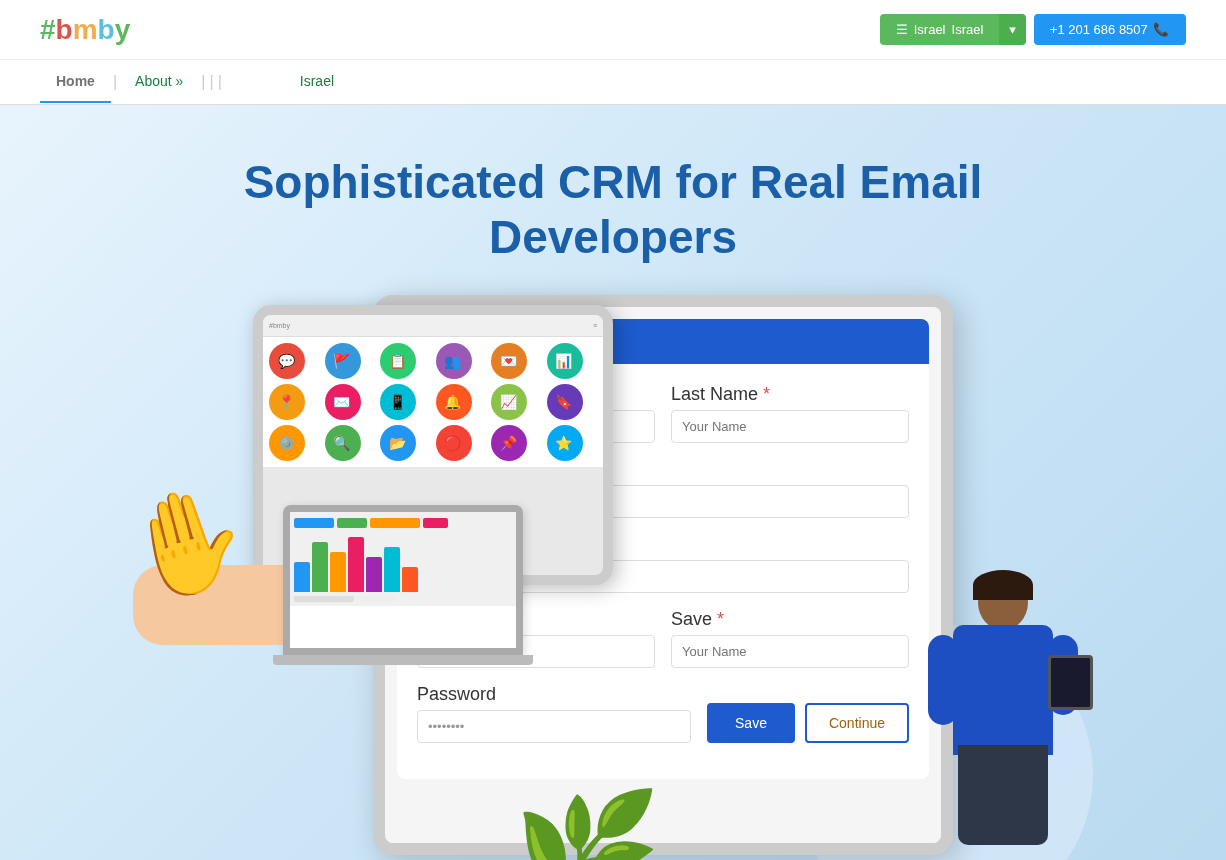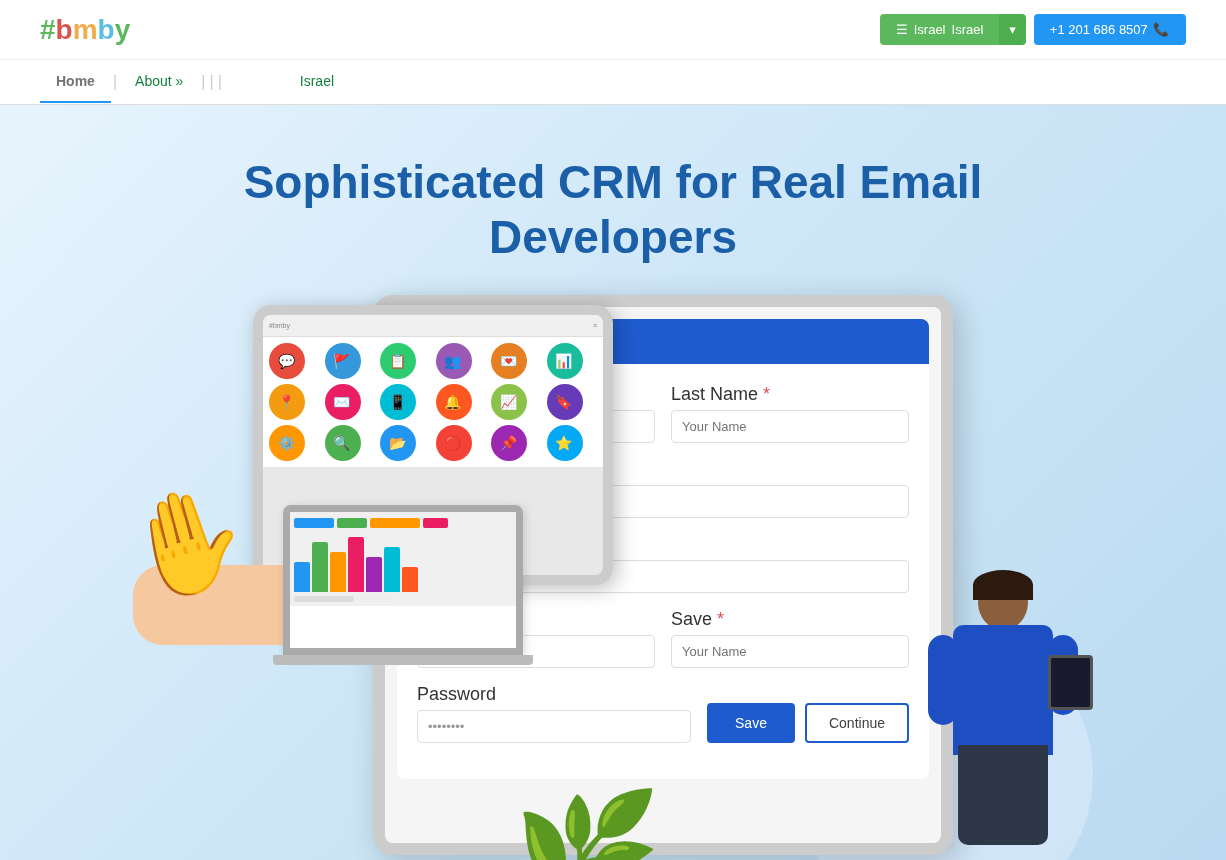--- a/index.html
+++ b/index.html
@@ -183,21 +183,21 @@
       background: #1e5bce;
       color: #fff;
       border: none;
       padding: 10px 28px;
       border-radius: 4px;
       cursor: pointer;
       font-size: 14px;
     }
     .btn-continue {
       background: #fff;
-      color: #404040;
+      color: #a16207;
       border: 2px solid #1e5bce;
       padding: 10px 22px;
       border-radius: 4px;
       cursor: pointer;
       font-size: 14px;
     }
 
     
     .circle-deco {
       position: absolute;

